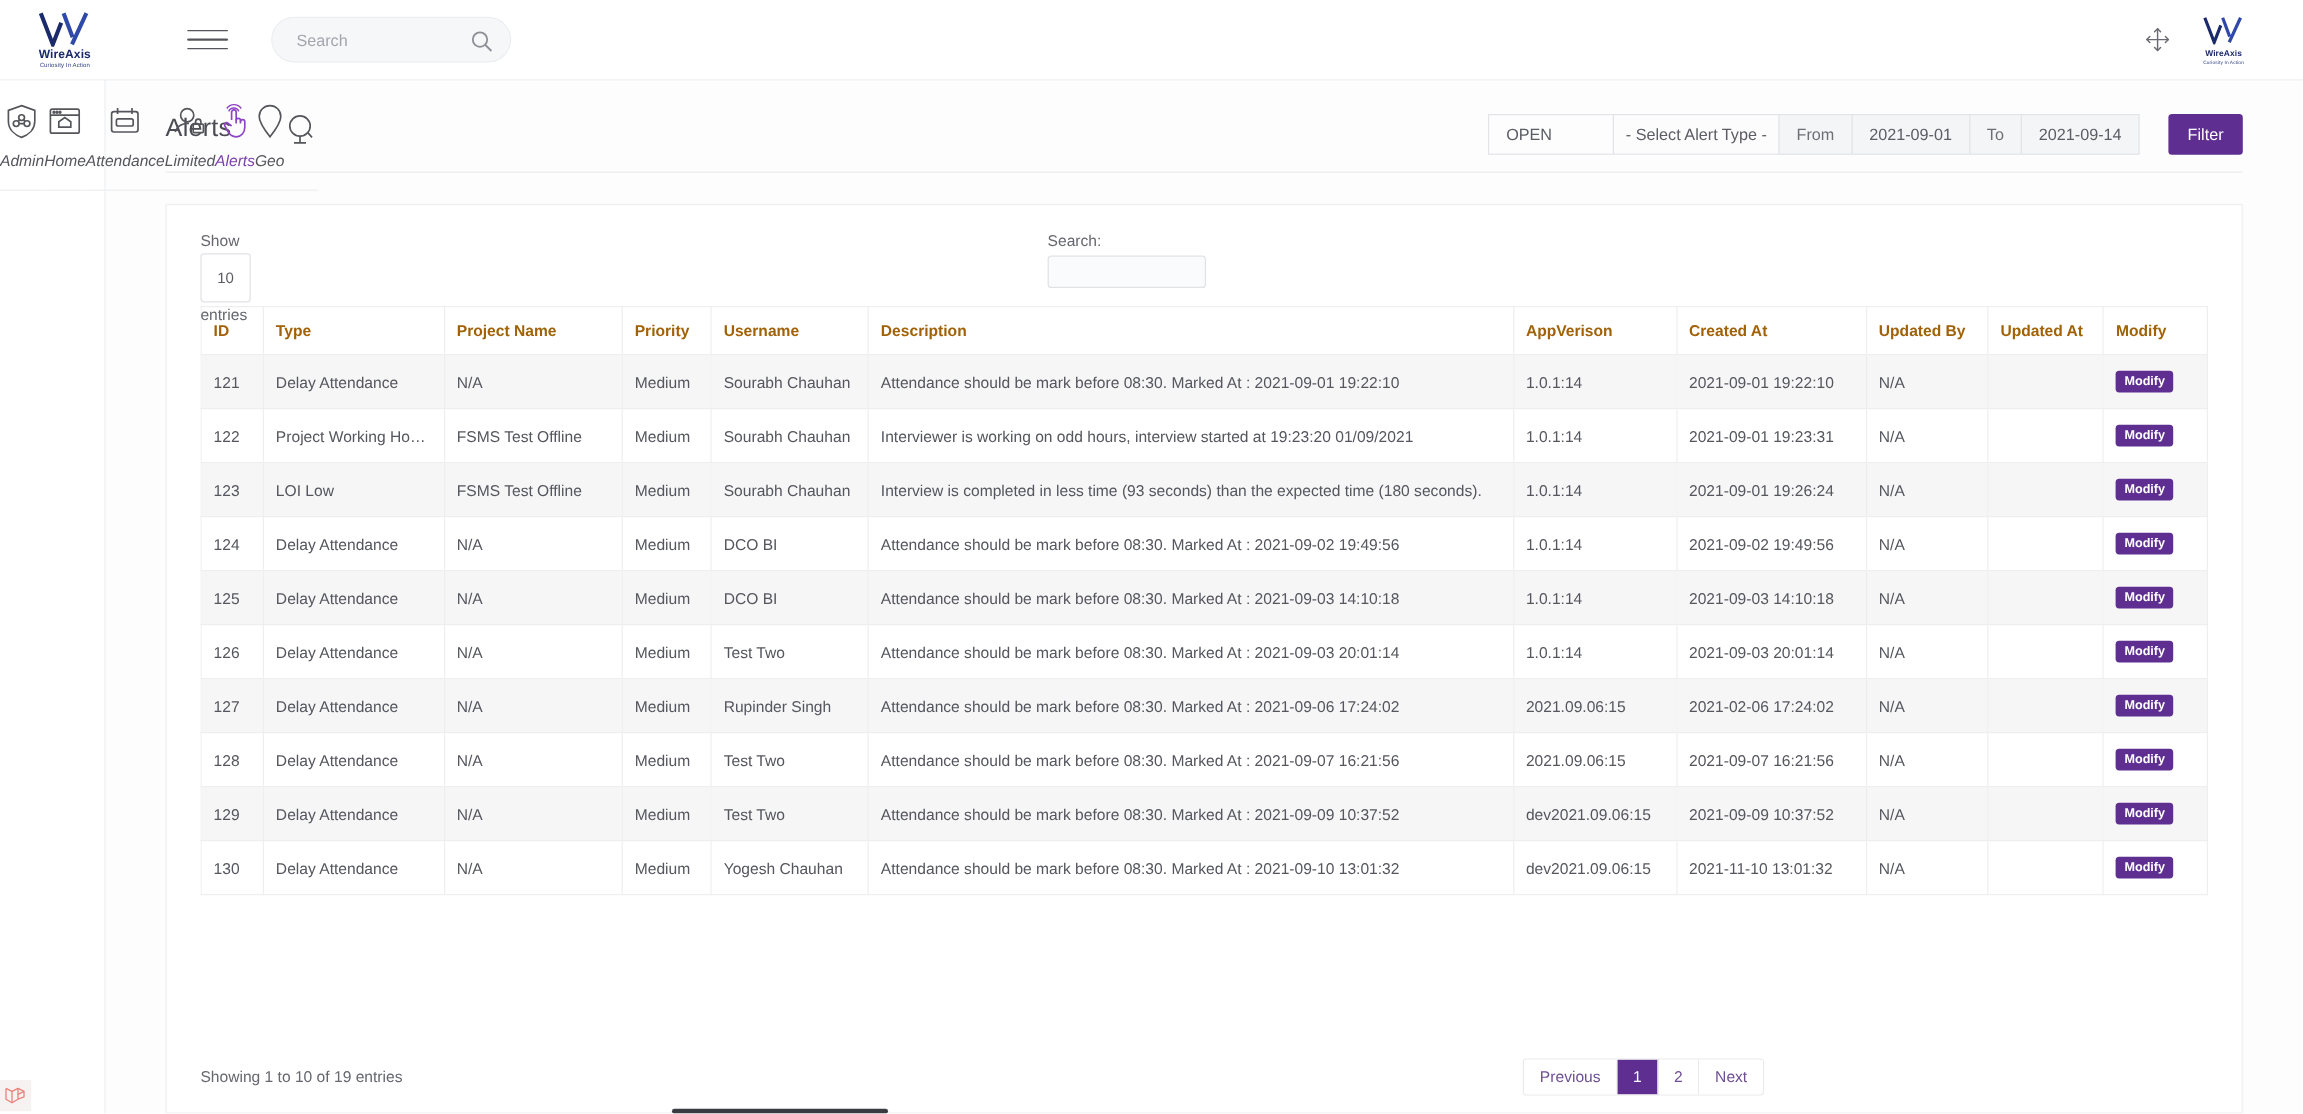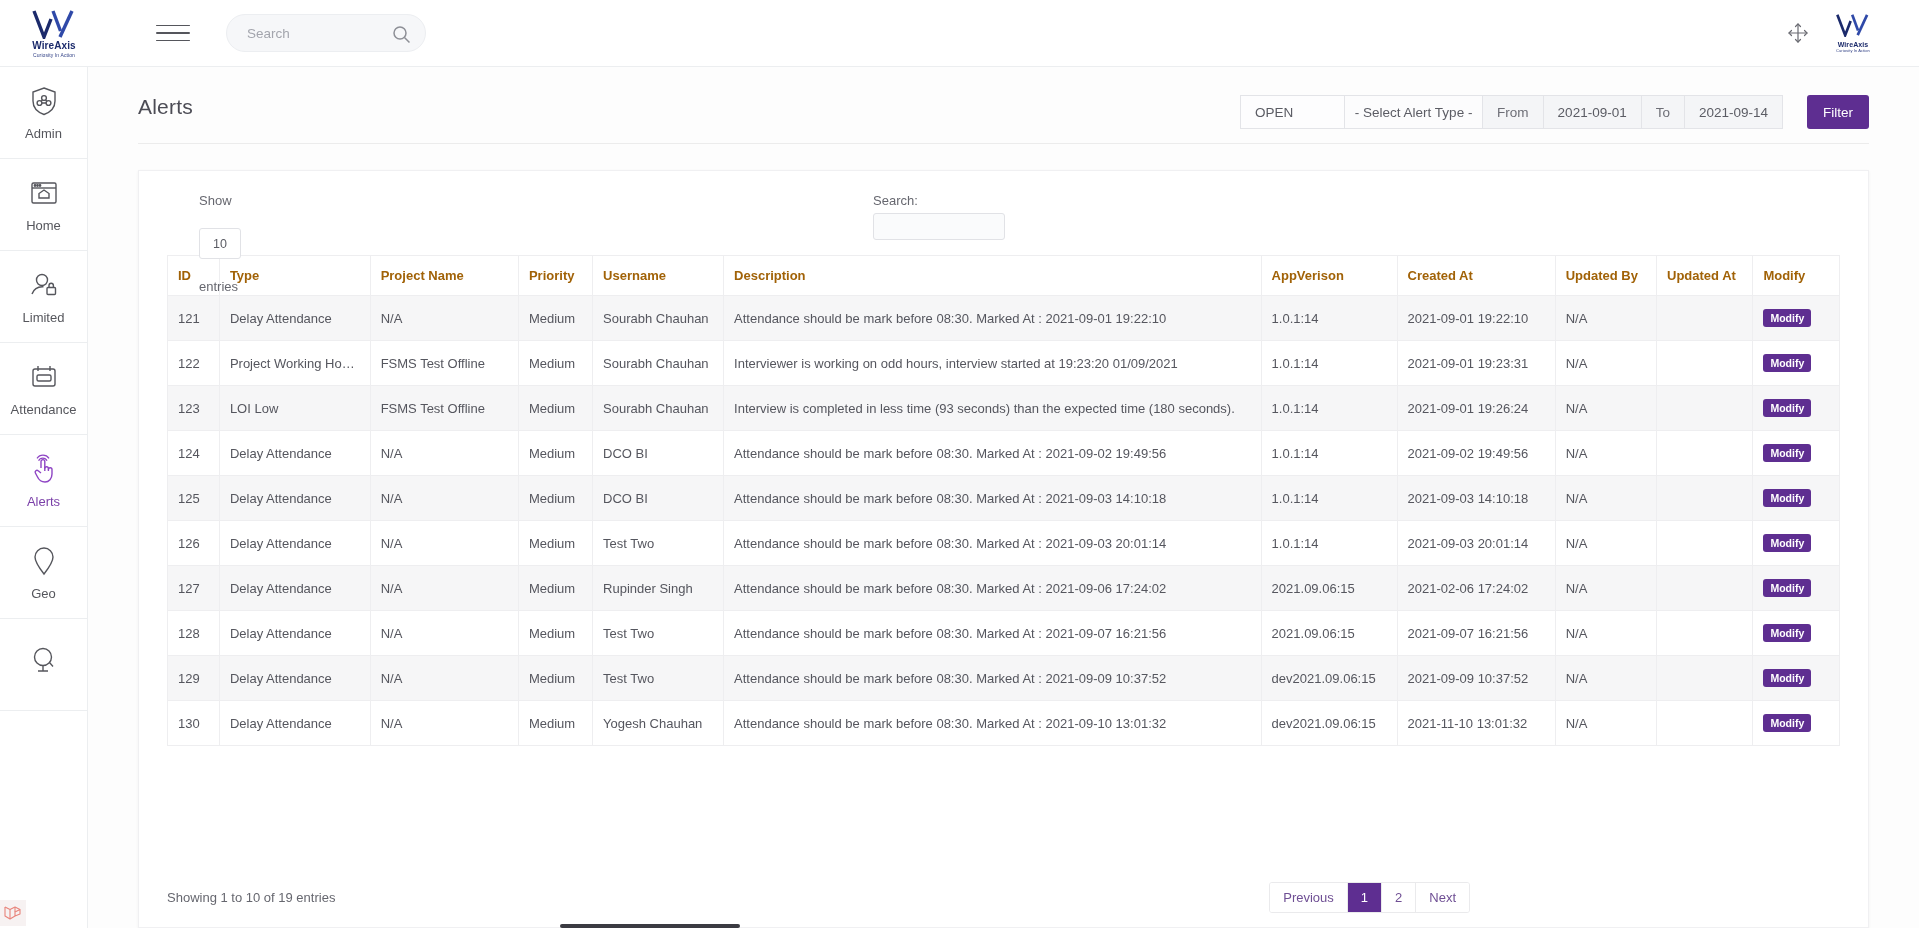--- a/index.html
+++ b/index.html
@@ -65,22 +65,23 @@
 
   
   .body { display: flex; flex: 1; min-height: 0; }
 
   
   .sidebar {
     width: 88px; min-width: 88px;
     background: #ffffff;
     border-right: 1px solid #eceef0;
     border-top: 1px solid #eceef0;
-    display: flex; flex-direction: column;
+    display: flex; flex-direction: row;
     position: relative;
+    font-style: italic;
   }
   .nav-item {
     height: 92px;
     display: flex; flex-direction: column; align-items: center; justify-content: center;
     gap: 8px;
     border-bottom: 1px solid #eceef0;
     cursor: pointer;
     color: #55565c;
   }
   .nav-item .lbl { font-size: 13px; color: #55565c; }
@@ -141,23 +142,23 @@
     margin-top: 26px;
     background: #ffffff;
     border: 1px solid #f0f0f2;
     box-shadow: 0 1px 3px rgba(0,0,0,.05);
     flex: 1;
     display: flex; flex-direction: column;
     min-height: 0;
     padding: 22px 28px 0 28px;
   }
   .card-top { display: flex; align-items: flex-start; position: relative; height: 62px; }
-  .show-block { display: flex; flex-direction: column; font-size: 13px; color: #66676f; gap: 20px; margin-left: 32px; }
+  .show-block { display: flex; flex-direction: column; font-size: 13px; color: #66676f; gap: 3px; }
   .show-block .sel {
-    width: 42px; height: 31px;
+    width: 42px; height: 41px;
     border: 1px solid #e1e2e6; border-radius: 3px;
     background: #fff; font-size: 12.5px; color: #5b5c64;
     display: flex; align-items: center; justify-content: center;
     cursor: pointer;
   }
   .search-block {
     position: absolute; left: 706px; top: 0;
     display: flex; flex-direction: column; gap: 5px;
     font-size: 13px; color: #66676f;
   }
@@ -318,39 +319,39 @@
             <path d="M10 18 V13.5 L15 10 L20 13.5 V18 Z"></path>
           </svg>
         </span>
         <span class="lbl">Home</span>
       </div>
 
 
       <div class="nav-item">
         <span class="nav-ico">
           <svg width="30" height="28" viewBox="0 0 30 28" fill="none" stroke="#55565c" stroke-width="1.4">
+            <rect x="4" y="6" width="22" height="17" rx="2"></rect>
+            <line x1="9" y1="3" x2="9" y2="8"></line>
+              <line x1="21" y1="3" x2="21" y2="8"></line>
+            <rect x="8" y="12" width="14" height="6" rx="1.5"></rect>
+          </svg>
+        </span>
+        <span class="lbl">Attendance</span>
+      </div>
+
+      <div class="nav-item">
+        <span class="nav-ico">
+          <svg width="30" height="28" viewBox="0 0 30 28" fill="none" stroke="#55565c" stroke-width="1.4">
             <circle cx="13" cy="9" r="5.5"></circle>
             <path d="M3 23 C5 17.5 10 15.5 14.5 15.8"></path>
             <rect x="18" y="16.5" width="8.5" height="7" rx="1"></rect>
             <path d="M20 16.5 V14.5 a2.2 2.2 0 0 1 4.4 0 V16.5"></path>
           </svg>
         </span>
         <span class="lbl">Limited</span>
-      </div>
-
-      <div class="nav-item">
-        <span class="nav-ico">
-          <svg width="30" height="28" viewBox="0 0 30 28" fill="none" stroke="#55565c" stroke-width="1.4">
-            <rect x="4" y="6" width="22" height="17" rx="2"></rect>
-            <line x1="9" y1="3" x2="9" y2="8"></line>
-              <line x1="21" y1="3" x2="21" y2="8"></line>
-            <rect x="8" y="12" width="14" height="6" rx="1.5"></rect>
-          </svg>
-        </span>
-        <span class="lbl">Attendance</span>
       </div>
 
       <div class="nav-item active">
         <span class="nav-ico">
           <svg width="28" height="30" viewBox="0 0 28 30" fill="none" stroke="#8e44c4" stroke-width="1.4">
             <path d="M11 14 V7.5 a1.9 1.9 0 0 1 3.8 0 V17"></path>
             <path d="M14.8 14.5 a1.8 1.8 0 0 1 3.6 0 V17"></path>
             <path d="M18.4 15.5 a1.8 1.8 0 0 1 3.6 0 V20 c0 4.5 -3 8 -7 8 c-4 0 -6.2 -2.3 -7.6 -5.3 L5.4 19 a1.8 1.8 0 0 1 2.8 -2.2 L11 19"></path>
             <path d="M8.6 6.8 a4.6 4.6 0 0 1 8.4 0" stroke-width="1.2"></path>
             <path d="M7 4.4 a7.2 7.2 0 0 1 12 0" stroke-width="1.2"></path>

